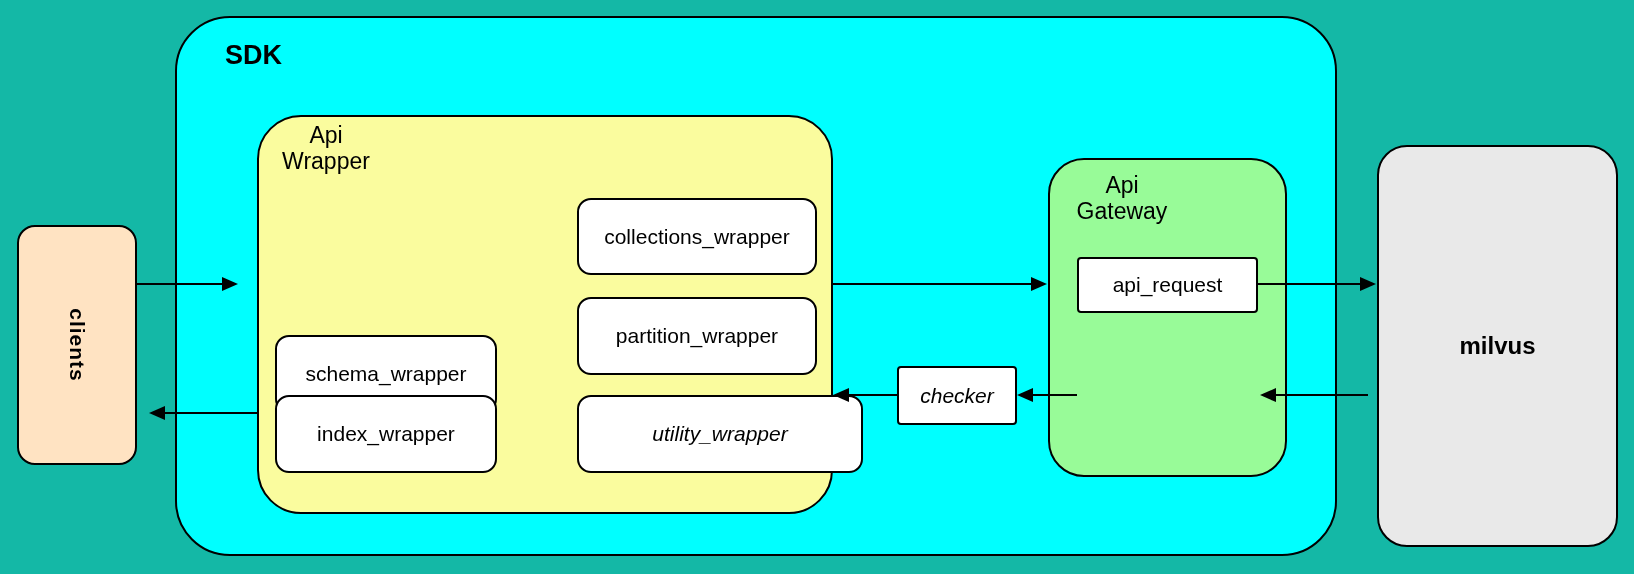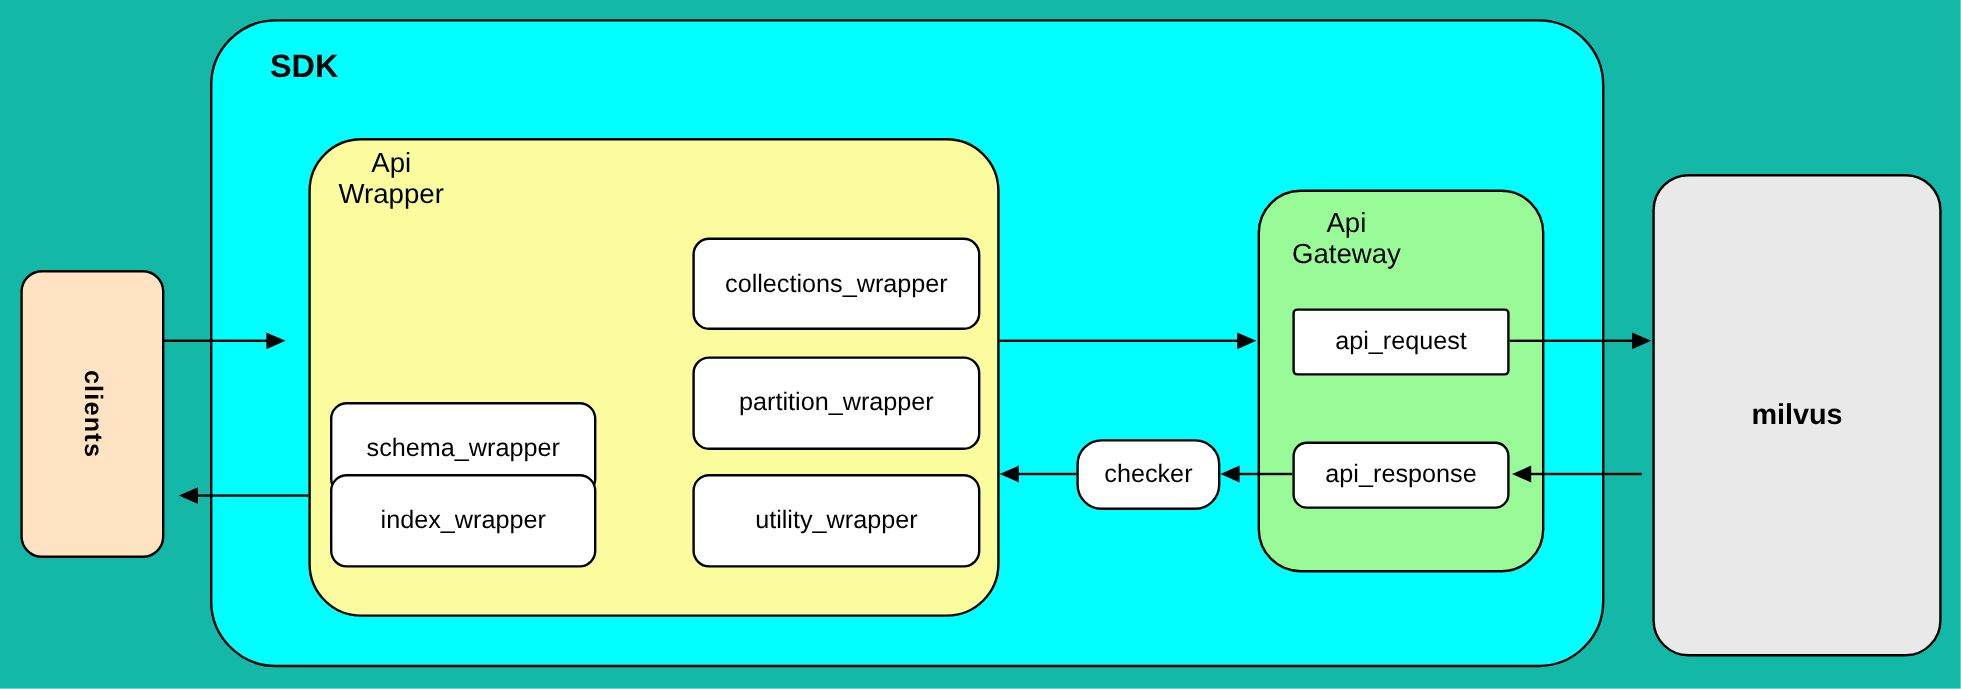--- a/index.html
+++ b/index.html
@@ -57,33 +57,32 @@
     <div class="group-title" style="left:8px; top:5px; width:118px;">
       <div>Api</div>
       <div>Wrapper</div>
     </div>
   </div>
 
   <div class="node" style="left:577px; top:198px; width:240px; height:77px; border-radius:14px;">collections_wrapper</div>
   <div class="node" style="left:275px; top:297px; width:222px; height:78px; border-radius:14px;margin-top:38px;">schema_wrapper</div>
   <div class="node" style="left:577px; top:297px; width:240px; height:78px; border-radius:14px;">partition_wrapper</div>
   <div class="node" style="left:275px; top:395px; width:222px; height:78px; border-radius:14px;">index_wrapper</div>
-  <div class="node" style="left:577px; top:395px; width:240px; height:78px; border-radius:14px;">utility_wrapper</div>
+  <div class="node" style="left:577px; top:395px; width:286px; height:78px; border-radius:14px;font-style:italic;">utility_wrapper</div>
 
   <div class="box" style="left: 1048px; top: 158px; width: 239px; height: 319px; border-radius: 36px; background-color: rgb(152, 251, 152);">
     <div class="group-title" style="left:18px; top:12px; width:108px;">
       <div>Api</div>
       <div>Gateway</div>
     </div>
   </div>
 
   <div class="node" style="left:1077px; top:257px; width:181px; height:56px; border-radius:4px;text-align:right;">api_request</div>
-  <div class="node" style="left:1077px; top:368px; width:181px; height:56px; border-radius:12px;">api_response</div>
 
-  <div class="node" style="left:897px; top:366px; width:120px; height:59px; border-radius:21px;">checker</div>
+  <div class="node" style="left:897px; top:366px; width:120px; height:59px; border-radius:4px;font-style:italic;">checker</div>
 
   <div class="box center-flex" style="left: 1377px; top: 145px; width: 241px; height: 402px; border-radius: 30px; background-color: rgb(233, 233, 233);">
     <span style="font-weight:bold; font-size:24px;">milvus</span>
   </div>
 
   <div>
     <div class="shaft" style="left:135px; top:283px; width:92px;"></div>
     <div class="head-r" style="left:222px; top:277px;"></div>
   </div>
 

